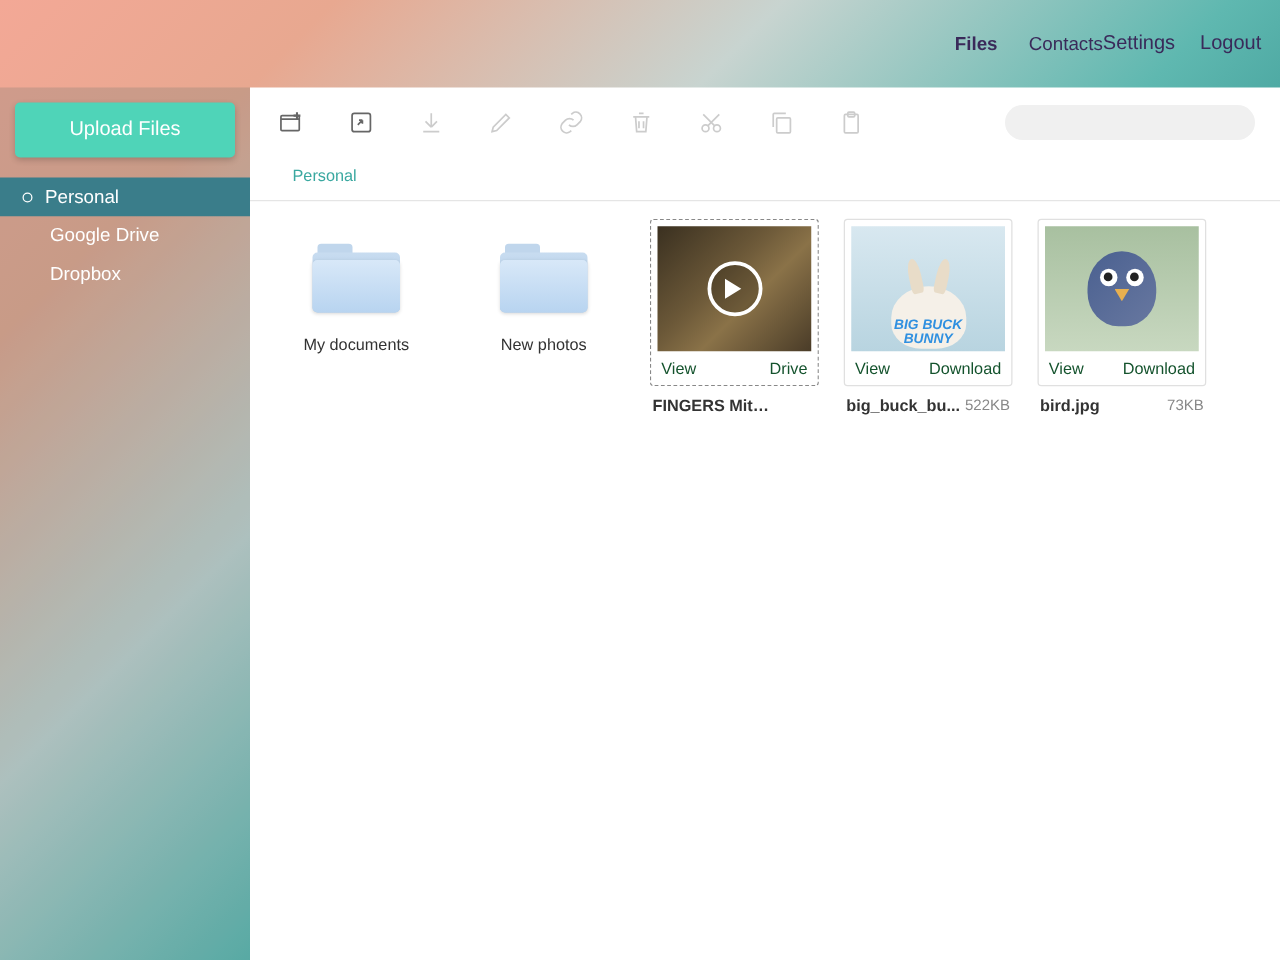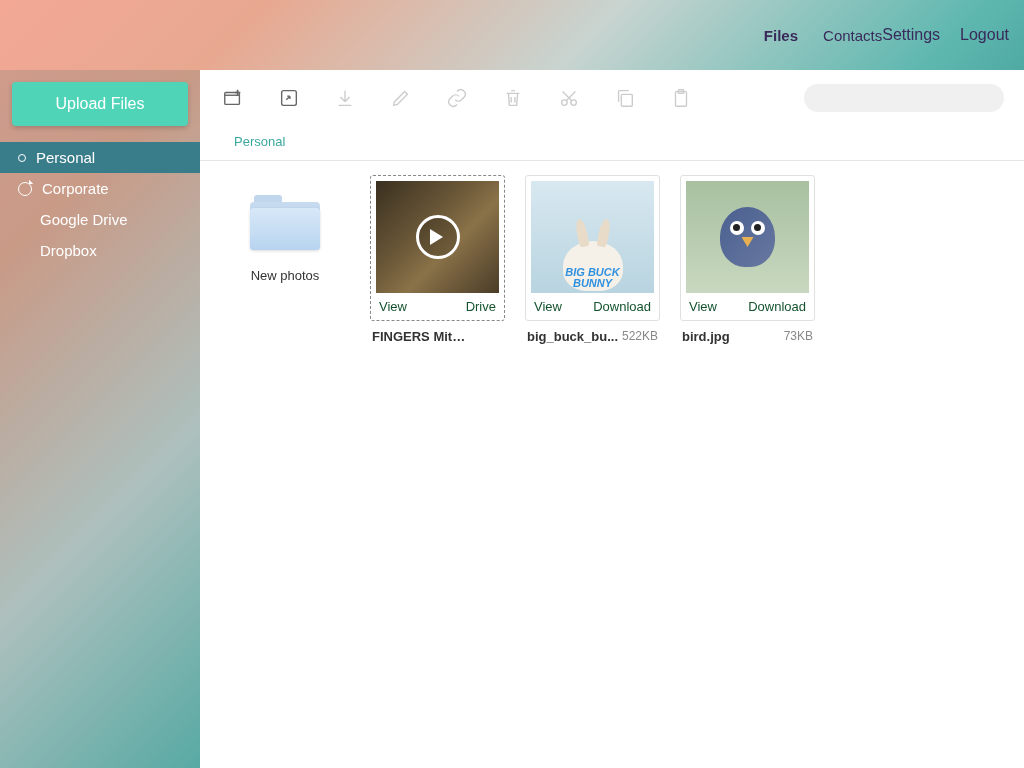--- a/index.html
+++ b/index.html
@@ -32,21 +32,21 @@
 .crumb{color:#3aa8a0;font-size:13px;cursor:pointer}
 .content{padding:14px 20px;display:flex;gap:20px;flex-wrap:wrap;align-items:flex-start}
 .folder-item{width:130px;text-align:center;cursor:pointer}
 .folder-icon{width:70px;height:55px;margin:20px auto 18px;position:relative}
 .folder-back{position:absolute;width:70px;height:48px;bottom:0;background:linear-gradient(#c8dcf0,#a8c8e8);border-radius:4px}
 .folder-tab{position:absolute;width:28px;height:10px;top:0;left:4px;background:#c0d6ec;border-radius:3px 3px 0 0}
 .folder-front{position:absolute;width:70px;height:42px;bottom:0;background:linear-gradient(#d8e8f8,#b8d4f0);border-radius:4px;box-shadow:0 1px 3px rgba(0,0,0,0.15)}
 .folder-label{font-size:13px;color:#333}
 .file-card{width:135px;border:1px solid #e0e0e0;border-radius:3px;overflow:hidden}
 .file-card.selected{border:1px dashed #888}
-.thumb{width:100%;height:112px;position:relative;margin:5px 0 0;padding:0 5px}
+.thumb{width:100%;height:100px;position:relative;margin:5px 0 0;padding:0 5px}
 .thumb-inner{width:100%;height:100%;position:relative;overflow:hidden}
 .play-overlay{position:absolute;top:50%;left:50%;transform:translate(-50%,-50%);width:44px;height:44px;border:3px solid #fff;border-radius:50%;display:flex;align-items:center;justify-content:center;background:rgba(0,0,0,0.2)}
 .play-overlay:after{content:"";border:8px solid transparent;border-left:13px solid #fff;margin-left:5px}
 .card-actions{display:flex;justify-content:space-between;padding:6px 8px;font-size:13px}
 .card-link{color:#14532d;cursor:pointer}
 .file-meta{width:135px;display:flex;justify-content:space-between;padding:8px 2px 0;font-size:13px}
 .file-name{color:#333;font-weight:600;white-space:nowrap;overflow:hidden;text-overflow:ellipsis;max-width:95px}
 .file-size{color:#888;font-size:12px}
 .file-wrap{display:flex;flex-direction:column}
 .thumb-video{background:linear-gradient(135deg,#3a3020 0%,#6b5838 40%,#8a7248 60%,#4a3c28 100%)}
@@ -79,24 +79,20 @@
 </div>
 
 <div class="container">
   <div class="sidebar">
     <button class="upload-btn">Upload Files</button>
     <div class="tree">
       <div class="tree-item selected">
         <span class="bullet"></span>
         <span>Personal</span>
       </div>
-      <div class="tree-item">
-        <span class="refresh-icon"></span>
-        <span>Corporate</span>
-      </div>
       <div class="tree-item tree-child">
         <span>Google Drive</span>
       </div>
       <div class="tree-item tree-child">
         <span>Dropbox</span>
       </div>
     </div>
   </div>
 
   <div class="main">
@@ -160,20 +156,28 @@
           </svg>
         <input class="search-input" style="">
       </div>
     </div>
 
     <div class="breadcrumb">
       <span class="crumb">Personal</span>
     </div>
 
     <div class="content">
+      <div class="folder-item">
+        <div class="folder-icon">
+            <div class="folder-tab"></div>
+            <div class="folder-back"></div>
+            <div class="folder-front"></div>
+          </div>
+        <div class="folder-label">My documents</div>
+      </div>
       <div class="folder-item">
         <div class="folder-icon">
             <div class="folder-tab"></div>
             <div class="folder-back"></div>
             <div class="folder-front"></div>
           </div>
         <div class="folder-label">New photos</div>
       </div>
 
       <div class="file-wrap">

